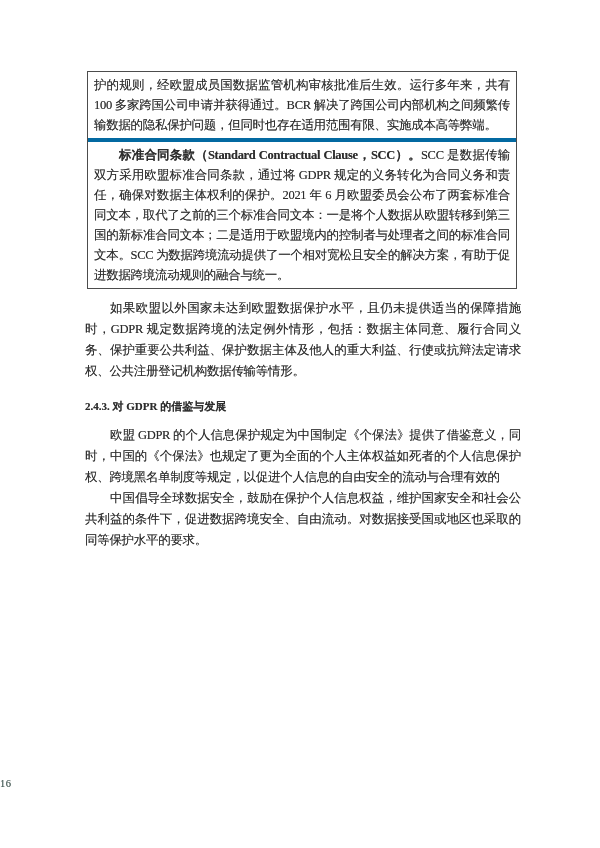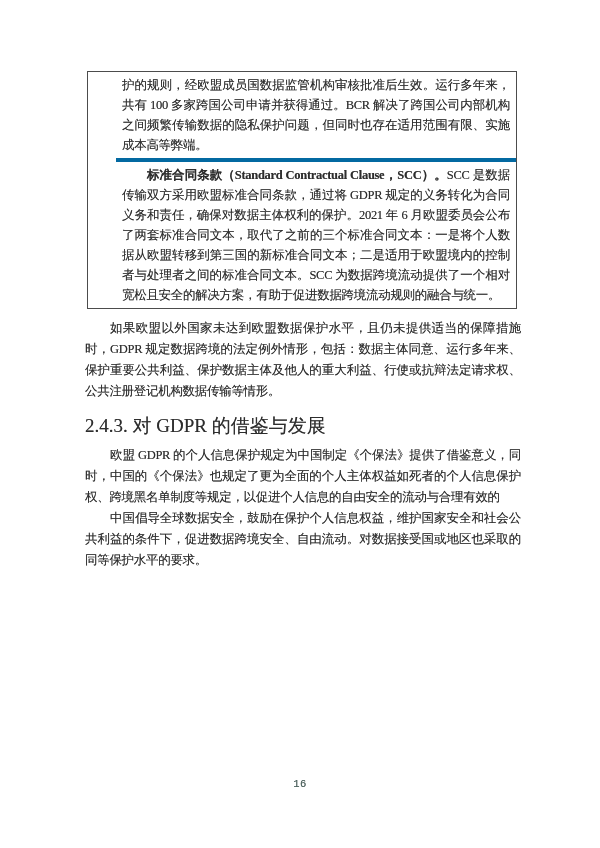--- a/index.html
+++ b/index.html
@@ -22,77 +22,74 @@
   .scan-text {
     text-shadow: 0 0 0.5px rgba(45,45,45,0.55);
   }
   .rules-box {
     border: 1px solid #4c4c4c;
     width: 430px;
     margin-left: 2px;
   }
   .rules-box .box-row {
     padding: 3px 6px;
-    margin-left: 28px;
   }
   .rules-box .box-row + .box-row {
     border-top: 4px solid #0369a1;
   }
   .rules-box p {
     font-size: 12.5px;
     line-height: 20px;
     letter-spacing: -0.3px;
     text-align: justify;
   }
   p.indent { text-indent: 2em; }
   .body-para {
     font-size: 12.5px;
     line-height: 21px;
     letter-spacing: -0.3px;
     text-align: justify;
     text-indent: 2em;
   }
   .after-box { margin-top: 9px; }
   .section-heading {
-    font-size: 19px;
-    font-weight: normal;
+    font-size: 11px;
+    font-weight: bold;
     line-height: 18px;
     margin-top: 15px;
     margin-bottom: 10px;
     letter-spacing: 0;
   }
   .lead-bold { font-weight: bold; }
   .page-number {
     position: absolute;
     top: 778px;
     left: 0;
     width: 100%;
-    text-align: center;
     font-size: 10.5px;
     color: #4a635e;
     letter-spacing: 0.5px;
-    font-family: Liberation Mono, monospace;
   }
 </style>
 </head>
 <body>
 
 <div class="page scan-text">
   <div class="content">
 
     <div class="rules-box">
       <div class="box-row">
         <p><span>护的规则，经欧盟成员国数据监管机构审核批准后生效。运行多年来，共有 100 多家跨国公司申请并获得通过。BCR 解决了跨国公司内部机构之间频繁传输数据的隐私保护问题，但同时也存在适用范围有限、实施成本高等弊端。</span></p>
       </div>
       <div class="box-row">
         <p class="indent"><span class="lead-bold">标准合同条款（Standard Contractual Clause，SCC）。</span><span>SCC 是数据传输双方采用欧盟标准合同条款，通过将 GDPR 规定的义务转化为合同义务和责任，确保对数据主体权利的保护。2021 年 6 月欧盟委员会公布了两套标准合同文本，取代了之前的三个标准合同文本：一是将个人数据从欧盟转移到第三国的新标准合同文本；二是适用于欧盟境内的控制者与处理者之间的标准合同文本。SCC 为数据跨境流动提供了一个相对宽松且安全的解决方案，有助于促进数据跨境流动规则的融合与统一。</span></p>
       </div>
     </div>
 
-    <p class="body-para after-box">如果欧盟以外国家未达到欧盟数据保护水平，且仍未提供适当的保障措施时，GDPR 规定数据跨境的法定例外情形，包括：数据主体同意、运行多年来、保护重要公共利益、保护数据主体及他人的重大利益、行使或抗辩法定请求权、公共注册登记机构数据传输等情形。</p>
+    <p class="body-para after-box">如果欧盟以外国家未达到欧盟数据保护水平，且仍未提供适当的保障措施时，GDPR 规定数据跨境的法定例外情形，包括：数据主体同意、履行合同义务、保护重要公共利益、保护数据主体及他人的重大利益、行使或抗辩法定请求权、公共注册登记机构数据传输等情形。</p>
 
     <h3 class="section-heading">2.4.3. 对 GDPR 的借鉴与发展</h3>
 
     <p class="body-para">欧盟 GDPR 的个人信息保护规定为中国制定《个保法》提供了借鉴意义，同时，中国的《个保法》也规定了更为全面的个人主体权益如死者的个人信息保护权、跨境黑名单制度等规定，以促进个人信息的自由安全的流动与合理有效的</p>
     <p class="body-para">中国倡导全球数据安全，鼓励在保护个人信息权益，维护国家安全和社会公共利益的条件下，促进数据跨境安全、自由流动。对数据接受国或地区也采取的同等保护水平的要求。</p>
 
   </div>
 
   <div class="page-number">16</div>
 </div>

